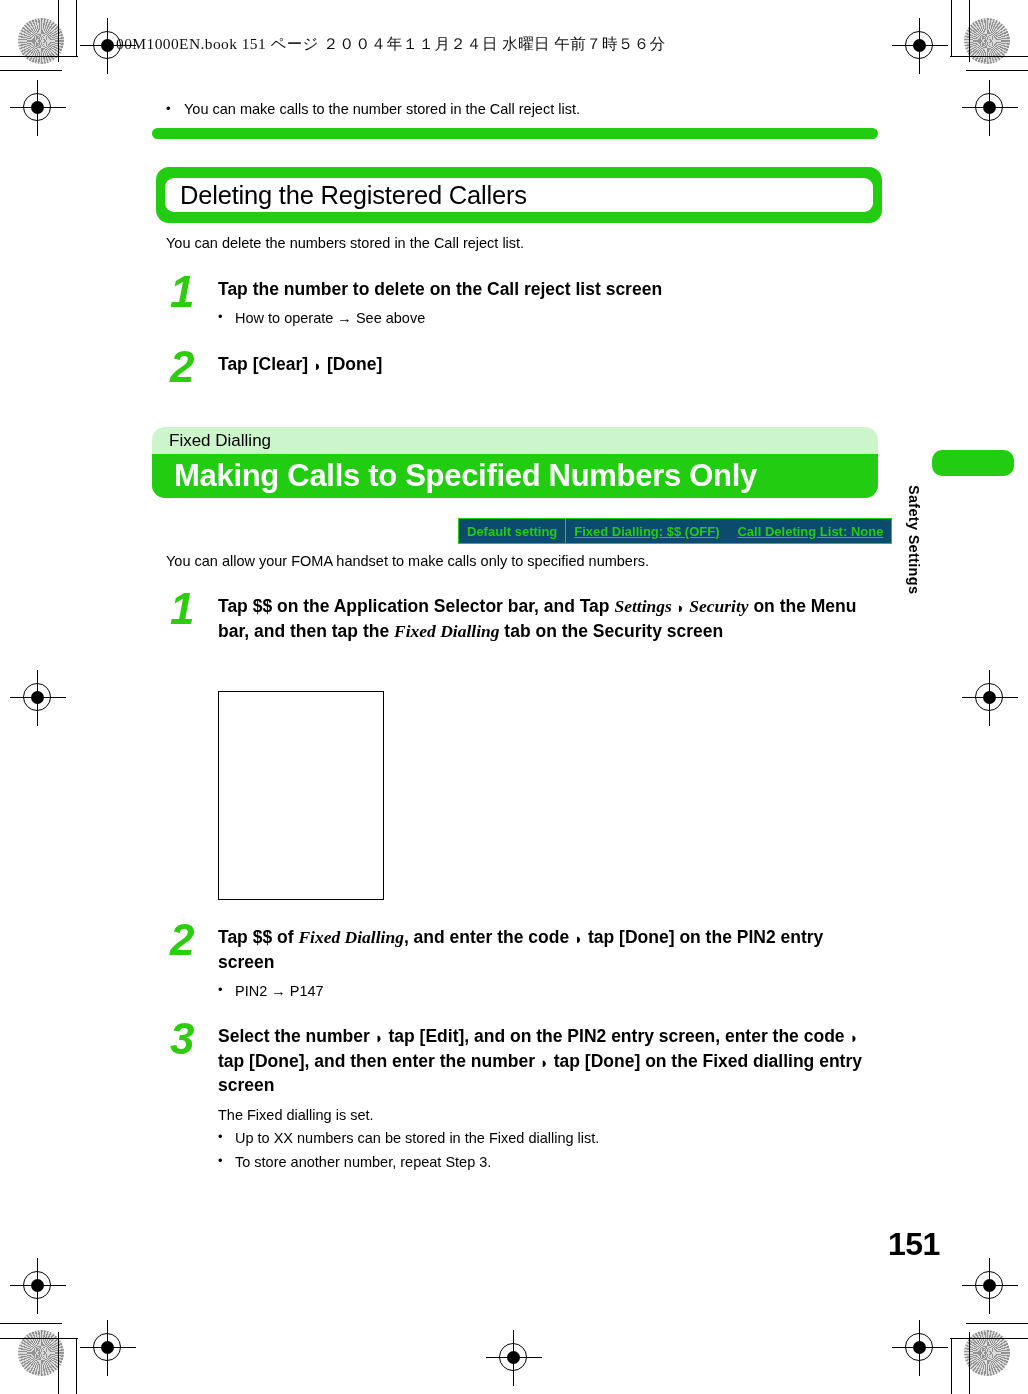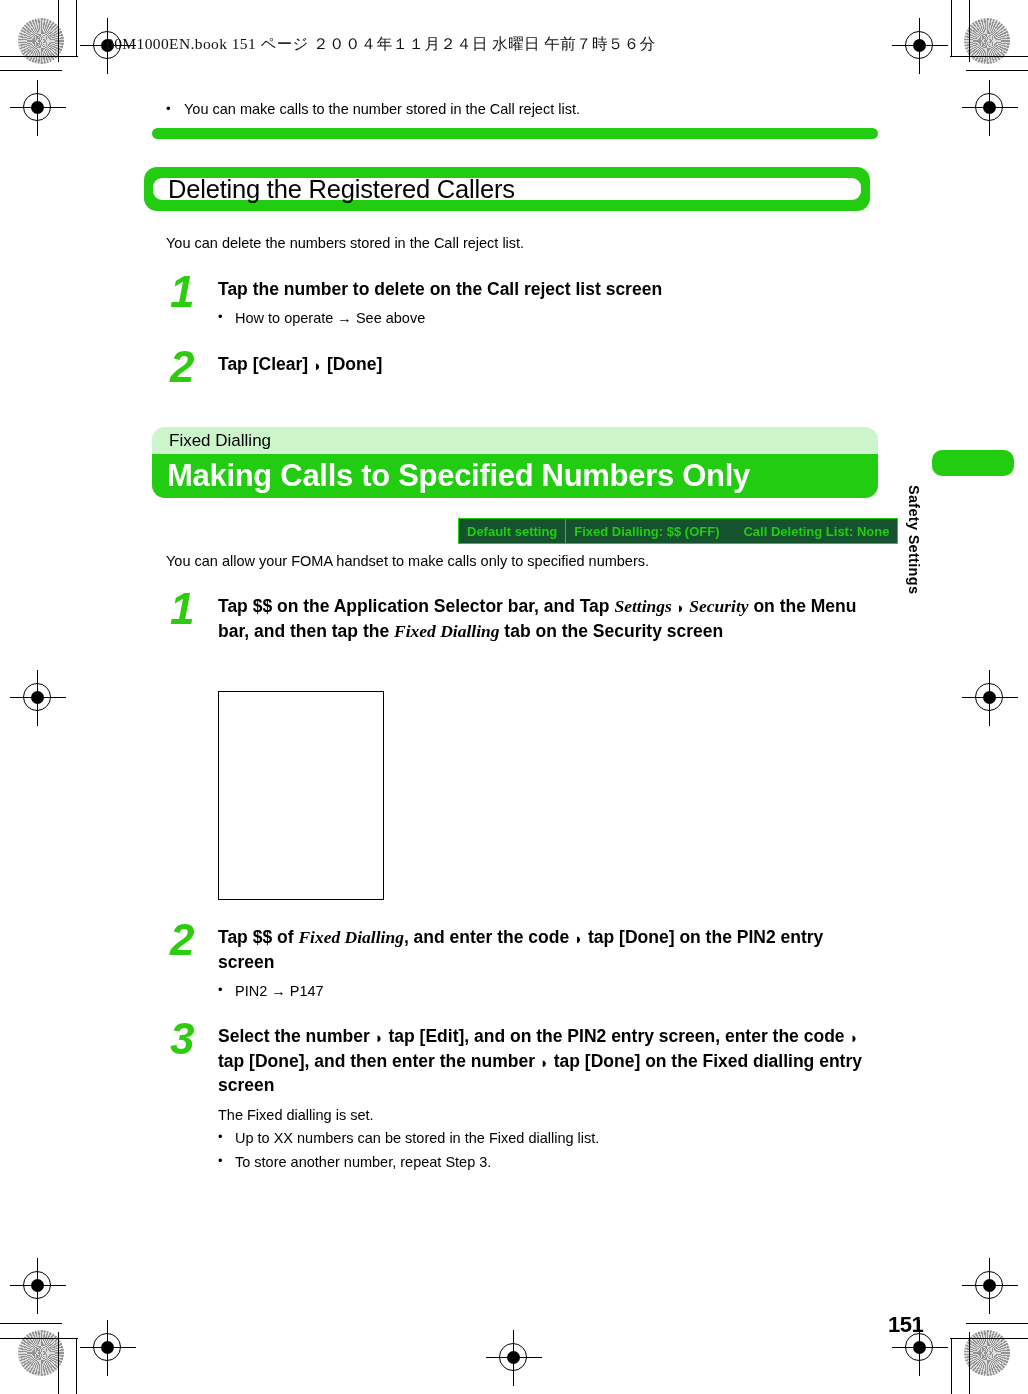--- a/index.html
+++ b/index.html
@@ -62,21 +62,21 @@
     opacity: .92;
   }
   .cropline {
     position: absolute;
     background: #000;
   }
 
   
   .file-header {
     position: absolute;
-    left: 106px;
+    left: 116px;
     top: 34px;
     font-family: "Liberation Serif", serif;
     font-size: 15.5px;
     color: #111;
     white-space: nowrap;
     letter-spacing: .4px;
   }
 
   
   .content {
@@ -109,24 +109,24 @@
     top: 128px;
     width: 726px;
     height: 11px;
     background: #22CC11;
     border-radius: 6px;
   }
 
   
   .capsule-heading {
     position: absolute;
-    left: 144px;
+    left: 156px;
     top: 167px;
     width: 726px;
-    height: 44px;
+    height: 56px;
     background: #22CC11;
     border-radius: 13px;
     box-sizing: border-box;
   }
   .capsule-heading .inner {
     position: absolute;
     left: 9px;
     top: 11px;
     right: 9px;
     bottom: 11px;
@@ -218,53 +218,54 @@
     padding-left: 17px;
     font-size: 17px;
     color: #000;
     box-sizing: border-box;
   }
   .banner .title {
     background: #22CC11;
     height: 44px;
     display: flex;
     align-items: center;
-    padding-left: 15px;
+    padding-left: 22px;
     box-sizing: border-box;
   }
   .banner .title span {
     color: #ffffff;
     font-size: 31px;
     font-weight: bold;
     letter-spacing: -0.3px;
   }
 
   
   .default-table {
     position: absolute;
     border: 1.4px solid #22CC11;
     border-collapse: collapse;
     display: flex;
-    background: #14532d;
+    background: #0c4a6e;
     justify-content: flex-end;
   }
   .default-table .cell {
     display: flex;
     align-items: center;
     justify-content: center;
     color: #22CC11;
     font-size: 13px;
     font-weight: bold;
     padding: 2px 8px;
     box-sizing: border-box;
     white-space: nowrap;
   }
   .default-table .cell.c2 {
     border-left: 1.4px solid #22CC11;
-    gap: 24px;
+    gap: 18px;
+    text-decoration: underline;
   }
 
   
   .shot-box {
     position: absolute;
     border: 1.3px solid #000;
     background: #ffffff;
     box-sizing: border-box;
   }
 
@@ -295,22 +296,22 @@
     font-weight: bold;
     color: #000;
     letter-spacing: .3px;
     white-space: nowrap;
   }
 
   
   .page-num {
     position: absolute;
     left: 888px;
-    top: 1312px;
-    font-size: 22px;
+    top: 1226px;
+    font-size: 32px;
     font-weight: bold;
     color: #000;
     letter-spacing: -0.5px;
   }
 </style>
 </head>
 <body>
 
 <div id="page">
 

